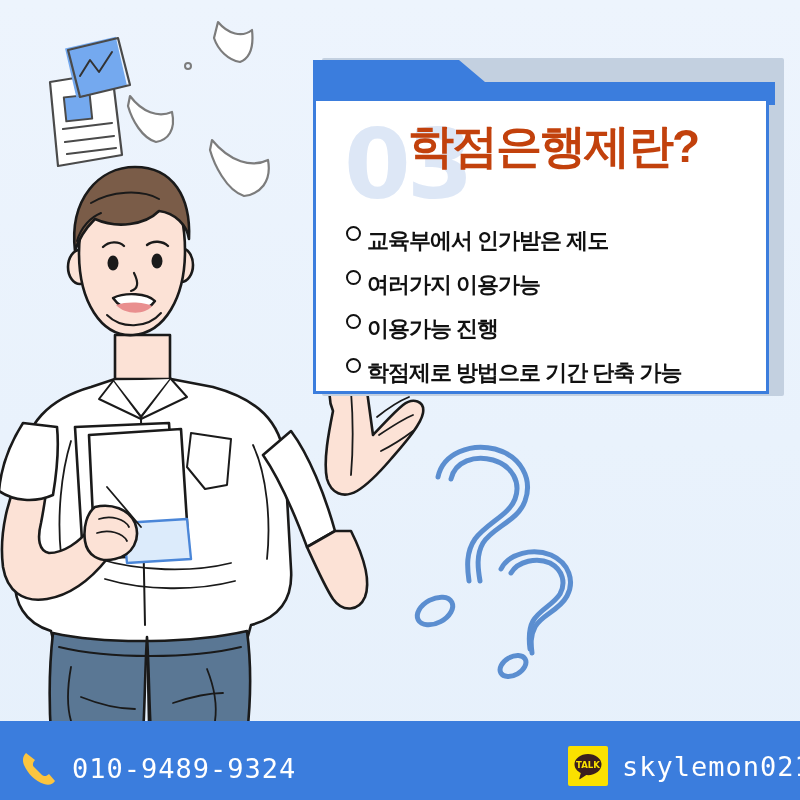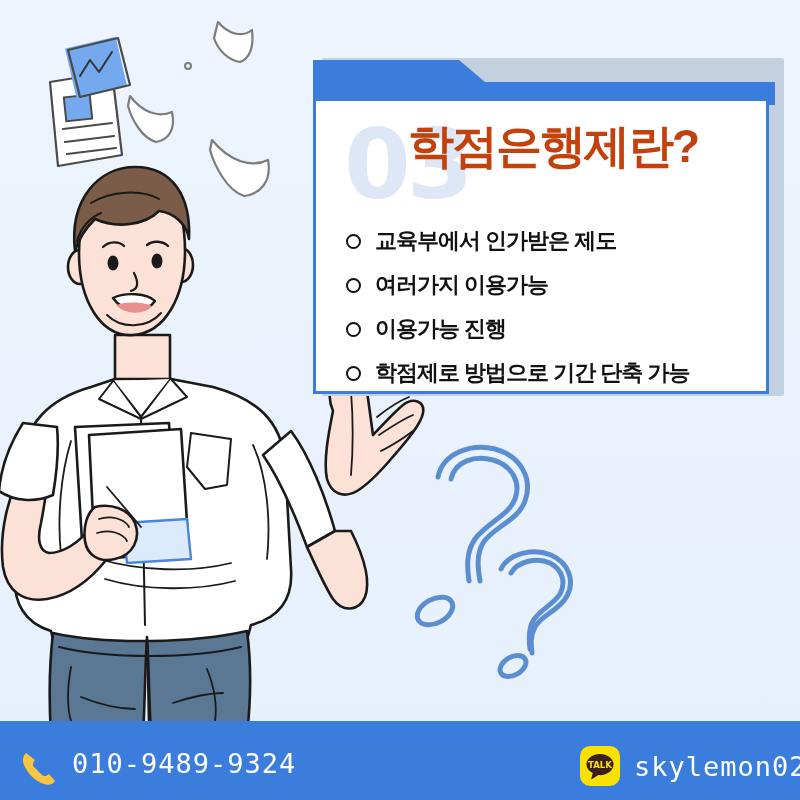--- a/index.html
+++ b/index.html
@@ -47,45 +47,45 @@
   }
   .card-title{
     position:absolute;left:92px;top:22px;
     font-size:46px;font-weight:bold;color:#c2410c;
     letter-spacing:-2px;line-height:1;white-space:nowrap;
   }
   .bullets{
     position:absolute;left:30px;top:125px;width:420px;
   }
   .bullet{
-    display:flex;align-items:center;gap:14px;
+    display:flex;gap:6px;
     margin-bottom:14px;
   }
   .bullet-mark{
     width:15px;height:15px;border:2.2px solid #111;border-radius:50%;
     box-sizing:border-box;flex:0 0 auto;
   }
   .bullet-text{
     font-size:22px;font-weight:bold;color:#111;letter-spacing:-1px;white-space:nowrap;
   }
 
   
   .footer{
     position:absolute;left:0;top:721px;width:800px;height:79px;
     background:#3b7ddd;
   }
-  .foot-phone{position:absolute;left:18px;top:748px;display:flex;align-items:flex-start;gap:14px;}
+  .foot-phone{position:absolute;left:18px;top:748px;display:flex;align-items:center;gap:14px;}
   .foot-kakao{position:absolute;left:568px;top:746px;display:flex;align-items:center;gap:14px;}
   .foot-text{
     font-size:27px;color:#ffffff;letter-spacing:1px;
     font-family:"DejaVu Sans Mono","Liberation Mono",monospace;
   }
   .kakao-badge{
-    width:40px;height:40px;background:#fae100;border-radius:10px;
-    display:flex;align-items:center;justify-content:center;flex:0 0 auto;margin-left:12px;
+    width:40px;height:40px;background:#fae100;border-radius:2px;
+    display:flex;align-items:center;justify-content:center;flex:0 0 auto;
   }
 </style>
 </head>
 <body>
 
 <div id="stage">
   <div class="bg"></div>
 
   <div class="papers">
     <svg width="300" height="210" viewBox="0 0 300 210" xmlns="http://www.w3.org/2000/svg">

